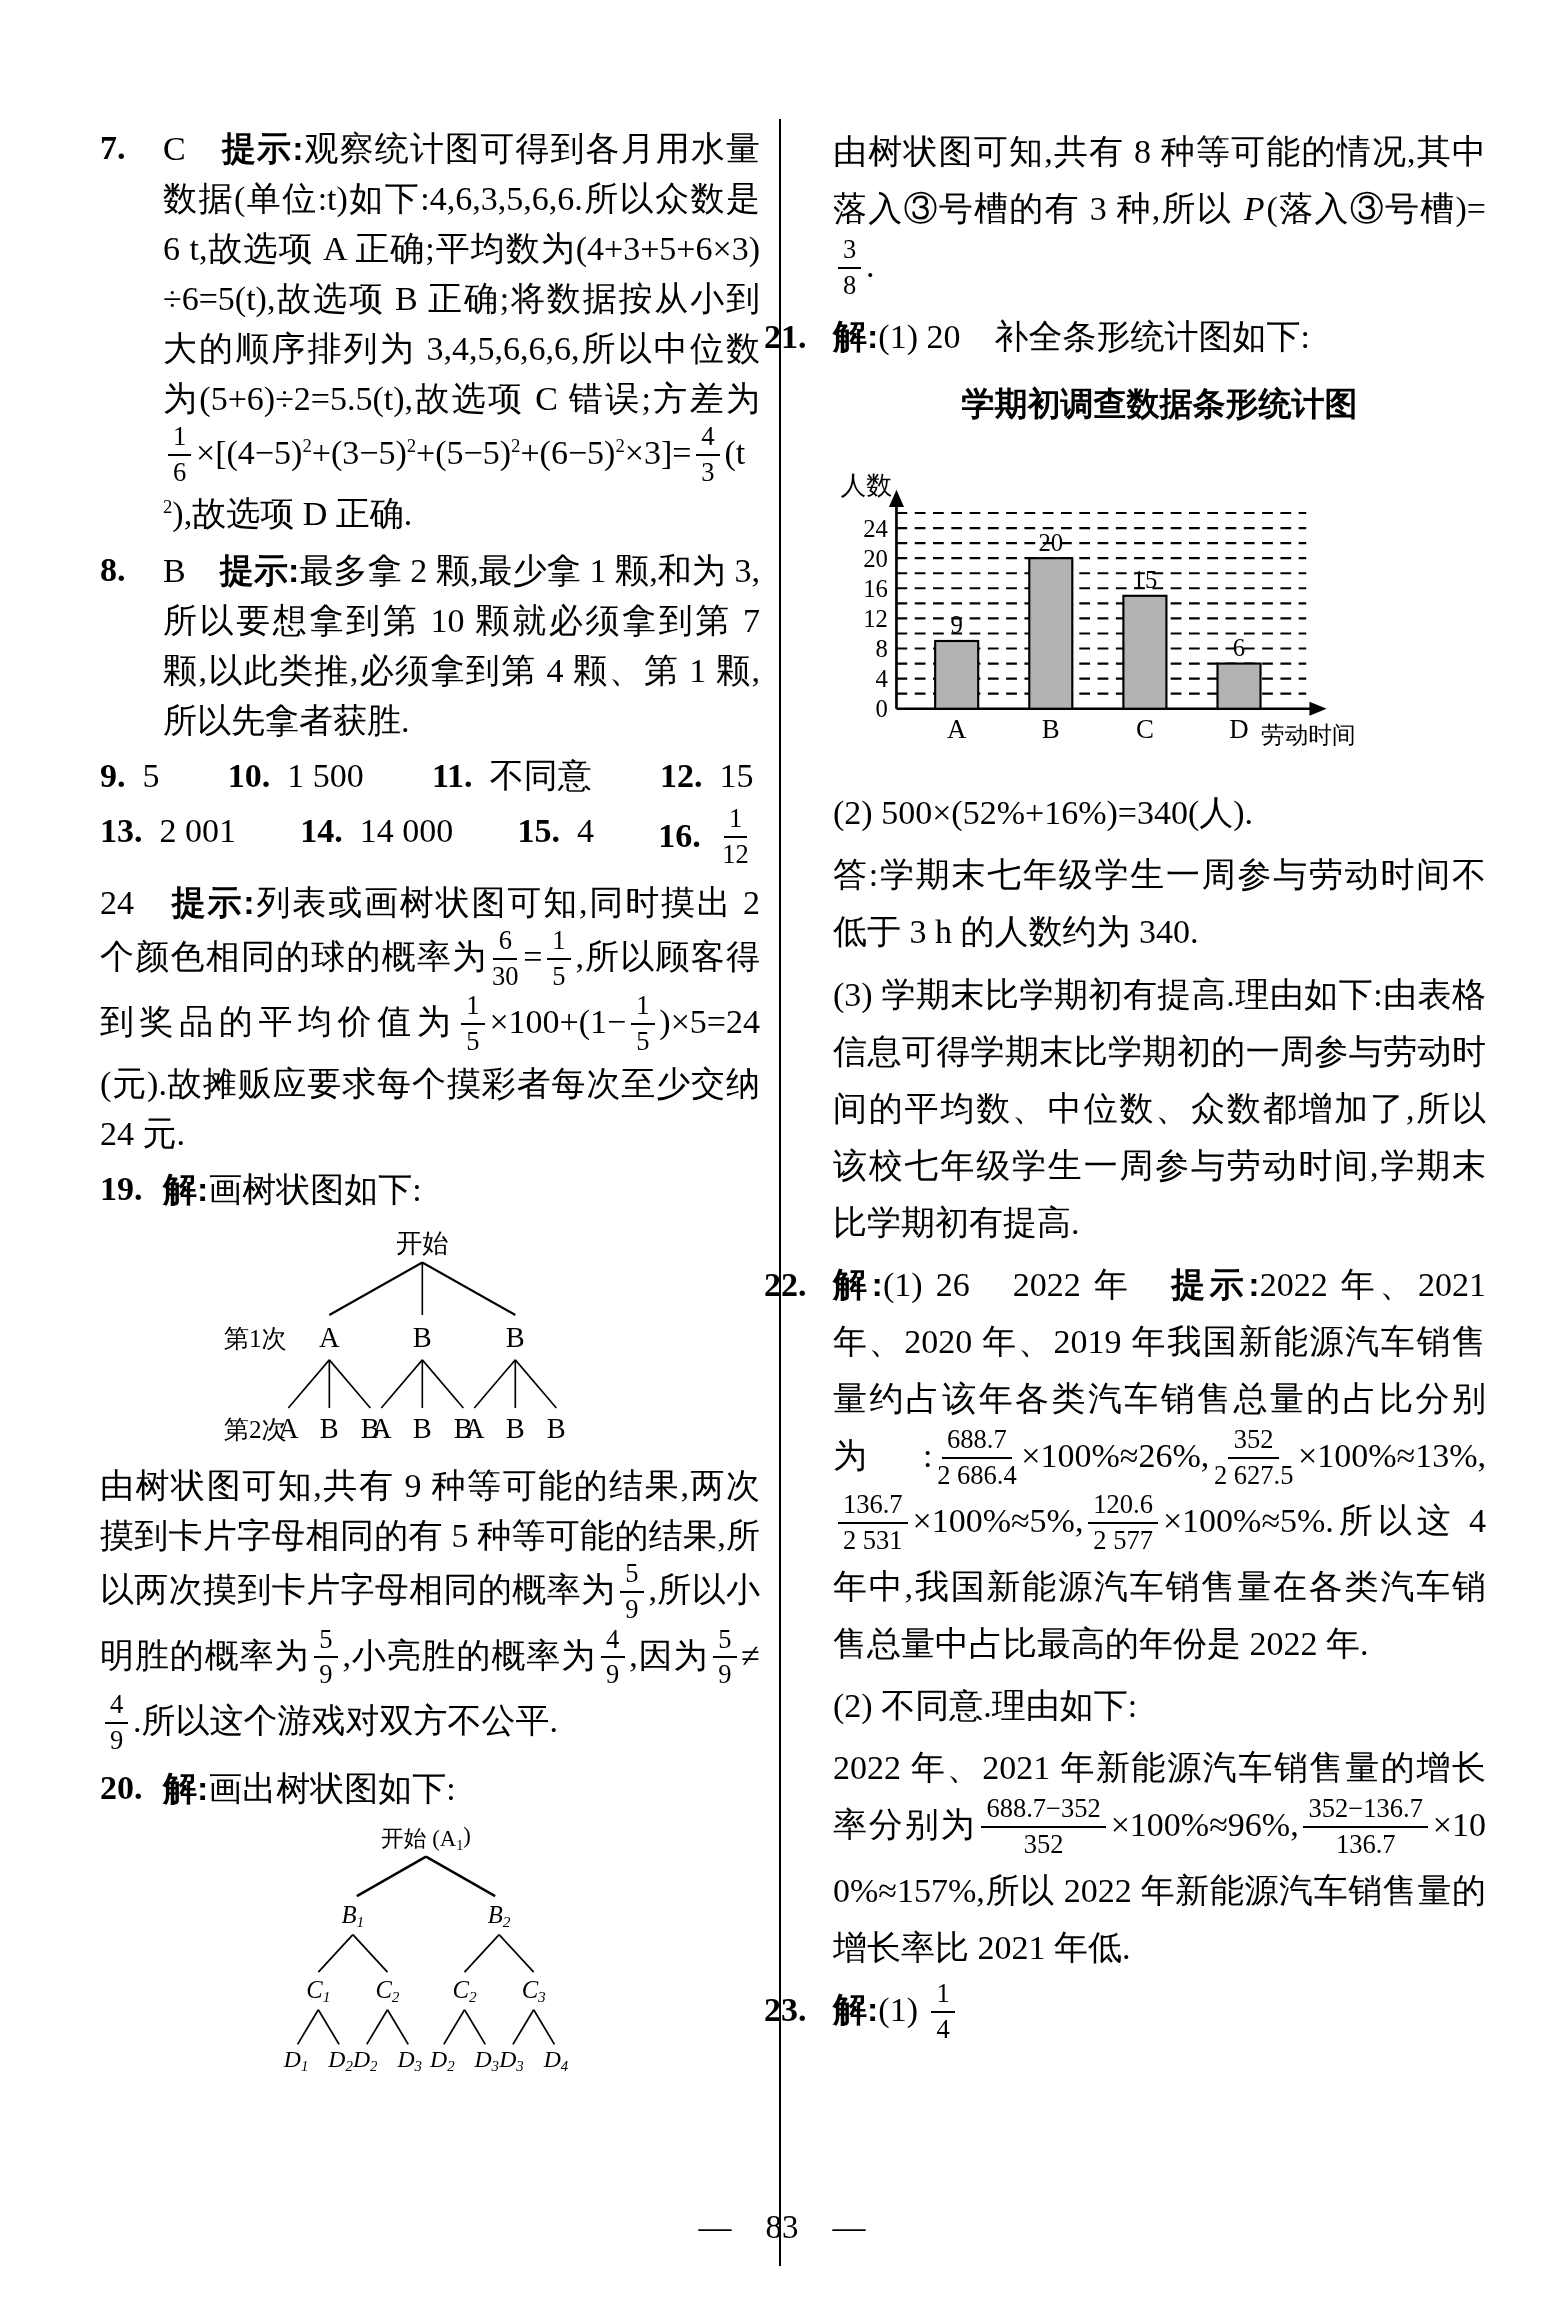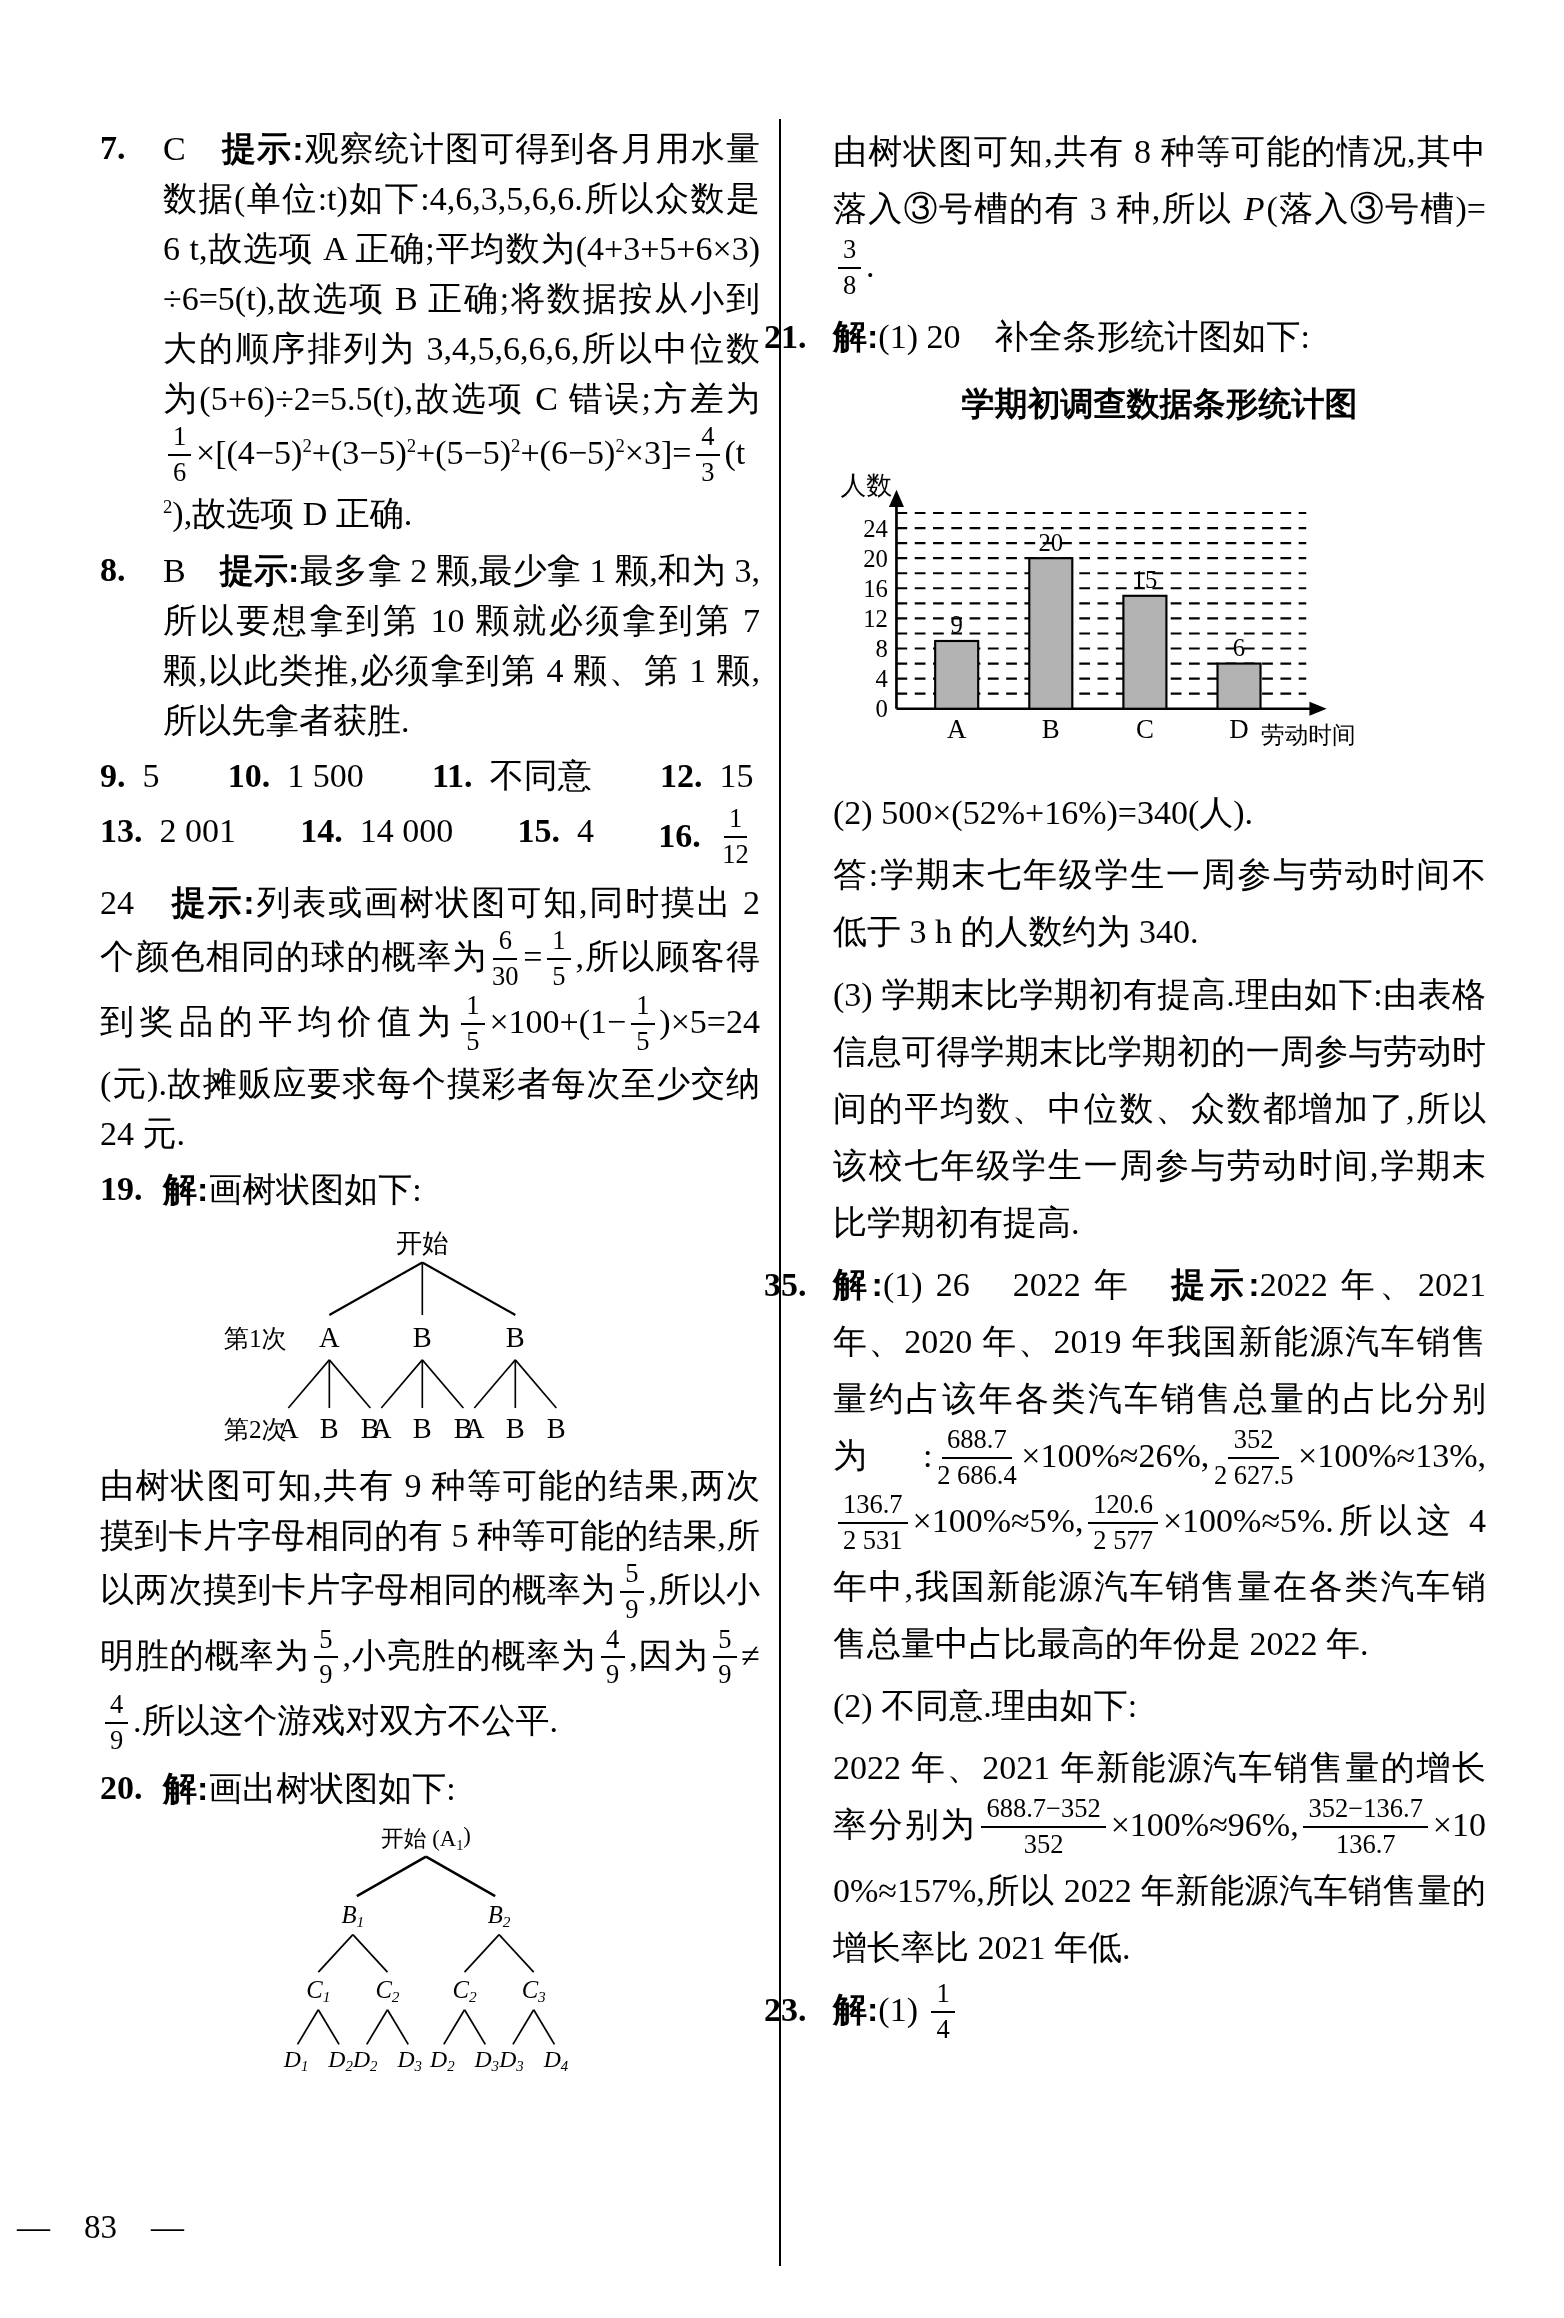--- a/index.html
+++ b/index.html
@@ -26,21 +26,21 @@
         margin:0 4.6px;font-size:0.78em;line-height:1.12;white-space:nowrap;position:relative;top:-2px;}
   .frac .fn{padding:0 5.3px 2px;border-bottom:2px solid #000;}
   .frac .fd{padding-top:2px;}
   .chart-title{font-family:"Liberation Sans", sans-serif;font-weight:bold;font-size:33px;
                text-align:center;margin:10.5px 0 5.3px;}
   .tree-wrap{margin:8px 0 5.3px;}
   .t19{margin-left:16px;}
   .t20{margin-left:79px;}
   .chart-wrap{margin:2.6px 0 6.6px 17px;}
   .divider{position:absolute;left:779px;top:119px;width:2px;height:2147px;background:#000;}
-  .footer{position:absolute;left:0;top:2209px;width:1564px;text-align:left;font-size:33px;}
+  .footer{position:absolute;left:0;top:2209px;width:1564px;text-align:center;font-size:33px;}
   .footer span{margin:0 17px;}
   svg text{fill:#000;}
 </style>
 </head>
 <body>
 
 <div class="page">
   <div class="col col-left">
       <div class="problem">
         <span class="pnum">7.</span>
@@ -243,21 +243,21 @@
           <text x="580" y="281" font-size="46" text-anchor="middle" font-family="&quot;Liberation Serif&quot;, serif"><tspan>15</tspan></text>
           <text x="580" y="560" font-size="50" text-anchor="middle" font-family="&quot;Liberation Serif&quot;, serif"><tspan>C</tspan></text>
           <rect x="715" y="421" width="80" height="84" fill="#b3b3b3" stroke="#000000" stroke-width="4"></rect>
           <text x="755" y="407" font-size="46" text-anchor="middle" font-family="&quot;Liberation Serif&quot;, serif"><tspan>6</tspan></text>
           <text x="755" y="560" font-size="50" text-anchor="middle" font-family="&quot;Liberation Serif&quot;, serif"><tspan>D</tspan></text>
         </svg></div>
       <div class="para sub">(2) 500×(52%+16%)=340(人).</div>
       <div class="para sub">答:学期末七年级学生一周参与劳动时间不低于 3 h 的人数约为 340.</div>
       <div class="para sub">(3) 学期末比学期初有提高.理由如下:由表格信息可得学期末比学期初的一周参与劳动时间的平均数、中位数、众数都增加了,所以该校七年级学生一周参与劳动时间,学期末比学期初有提高.</div>
       <div class="problem">
-        <span class="pnum">35.</span>
+        <span class="pnum">22.</span>
         <div class="pbody"><span class="hei">解:</span>(1) 26　2022 年　<span class="hei">提示:</span>2022 年、2021 年、2020 年、2019 年我国新能源汽车销售量约占该年各类汽车销售总量的占比分别为:<span class="frac">
             <span class="fn">688.7</span>
             <span class="fd">2 686.4</span>
           </span>×100%≈26%,<span class="frac">
             <span class="fn">352</span>
             <span class="fd">2 627.5</span>
           </span>×100%≈13%,<span class="frac">
             <span class="fn">136.7</span>
             <span class="fd">2 531</span>
           </span>×100%≈5%,<span class="frac">

